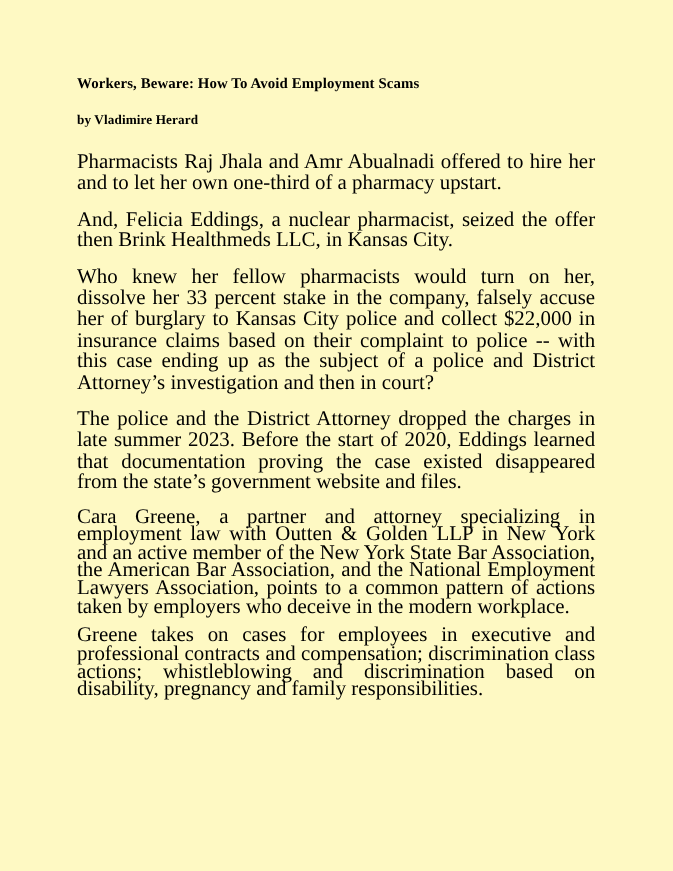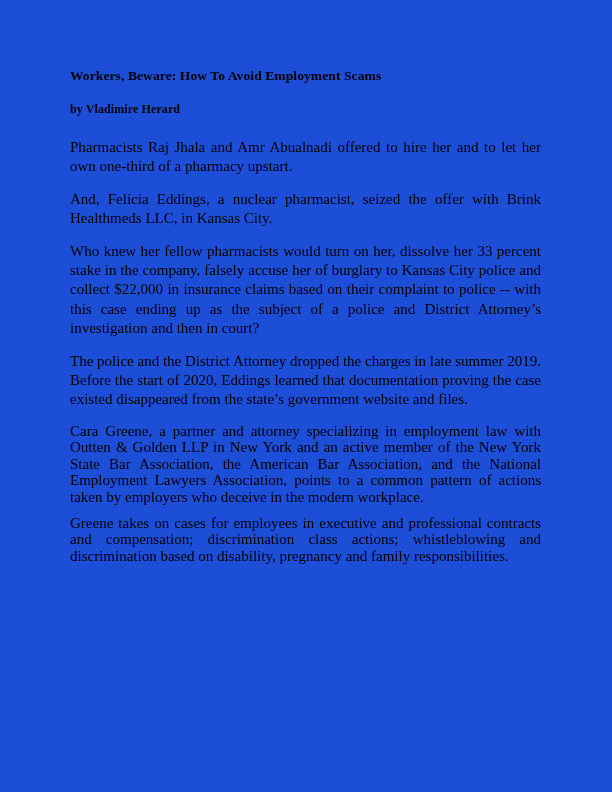--- a/index.html
+++ b/index.html
@@ -10,21 +10,21 @@
   }
   body {
     font-family: "Liberation Serif", "DejaVu Serif", serif;
     color: #000000;
     -webkit-font-smoothing: antialiased;
   }
   .page {
     position: relative;
     width: 612px;
     height: 792px;
-    background: #1d4ed8;
+    background: #fef9c3;
     overflow: hidden;
     box-sizing: border-box;
   }
   .content {
     position: absolute;
     left: 70px;
     top: 66px;
     width: 471px;
   }
   .doc-title {
@@ -37,21 +37,21 @@
   }
   .doc-byline {
     font-size: 12px;
     font-weight: bold;
     line-height: 19px;
     margin: 0 0 19px 0;
     letter-spacing: 0.1px;
     text-align: left;
   }
   .para {
-    font-size: 15px;
+    font-size: 19px;
     text-align: justify;
     text-justify: inter-word;
     margin: 0 0 13px 0;
     hyphens: none;
     -webkit-hyphens: none;
   }
   .para.loose {
     line-height: 19.4px;
   }
   .para.tight {
@@ -67,26 +67,26 @@
 
 <div class="page">
   <div class="content">
 
     <h1 class="doc-title">Workers, Beware: How To Avoid Employment Scams</h1>
 
     <p class="doc-byline">by Vladimire Herard</p>
 
     <p class="para loose">Pharmacists Raj Jhala and Amr Abualnadi offered to hire her and to let her own one-third of a pharmacy upstart.</p>
 
-    <p class="para loose">And, Felicia Eddings, a nuclear pharmacist, seized the offer with Brink Healthmeds LLC, in Kansas City.</p>
+    <p class="para loose">And, Felicia Eddings, a nuclear pharmacist, seized the offer then Brink Healthmeds LLC, in Kansas City.</p>
 
 
     <p class="para loose">Who knew her fellow pharmacists would turn on her, dissolve her 33 percent stake in the company, falsely accuse her of burglary to Kansas City police and collect $22,000 in insurance claims based on their complaint to police -- with this case ending up as the subject of a police and District Attorney’s investigation and then in court?</p>
 
-    <p class="para loose">The police and the District Attorney dropped the charges in late summer 2019. Before the start of 2020, Eddings learned that documentation proving the case existed disappeared from the state’s government website and files.</p>
+    <p class="para loose">The police and the District Attorney dropped the charges in late summer 2023. Before the start of 2020, Eddings learned that documentation proving the case existed disappeared from the state’s government website and files.</p>
 
 
     <p class="para tight">Cara Greene, a partner and attorney specializing in employment law with Outten &amp; Golden LLP in New York and an active member of the New York State Bar Association, the American Bar Association, and the National Employment Lawyers Association, points to a common pattern of actions taken by employers who deceive in the modern workplace.</p>
 
     <p class="para tight">Greene takes on cases for employees in executive and professional contracts and compensation; discrimination class actions; whistleblowing and discrimination based on disability, pregnancy and family responsibilities.</p>
 
   </div>
 </div>
 
 </body></html>

